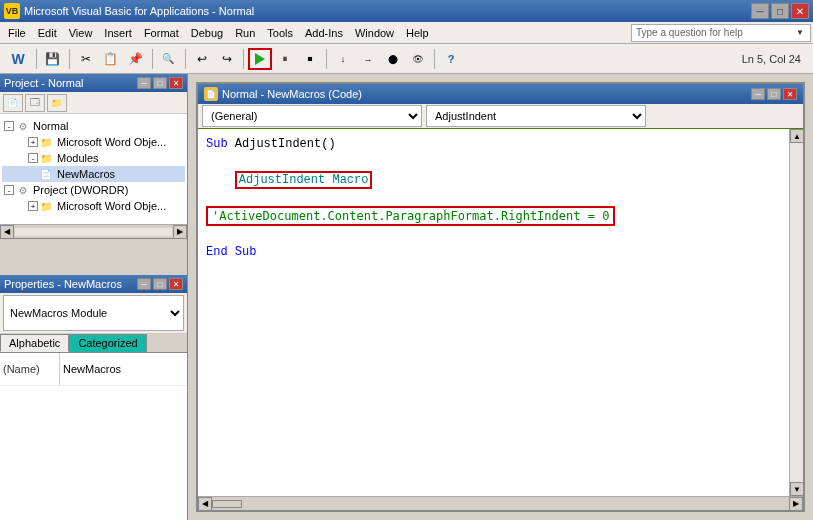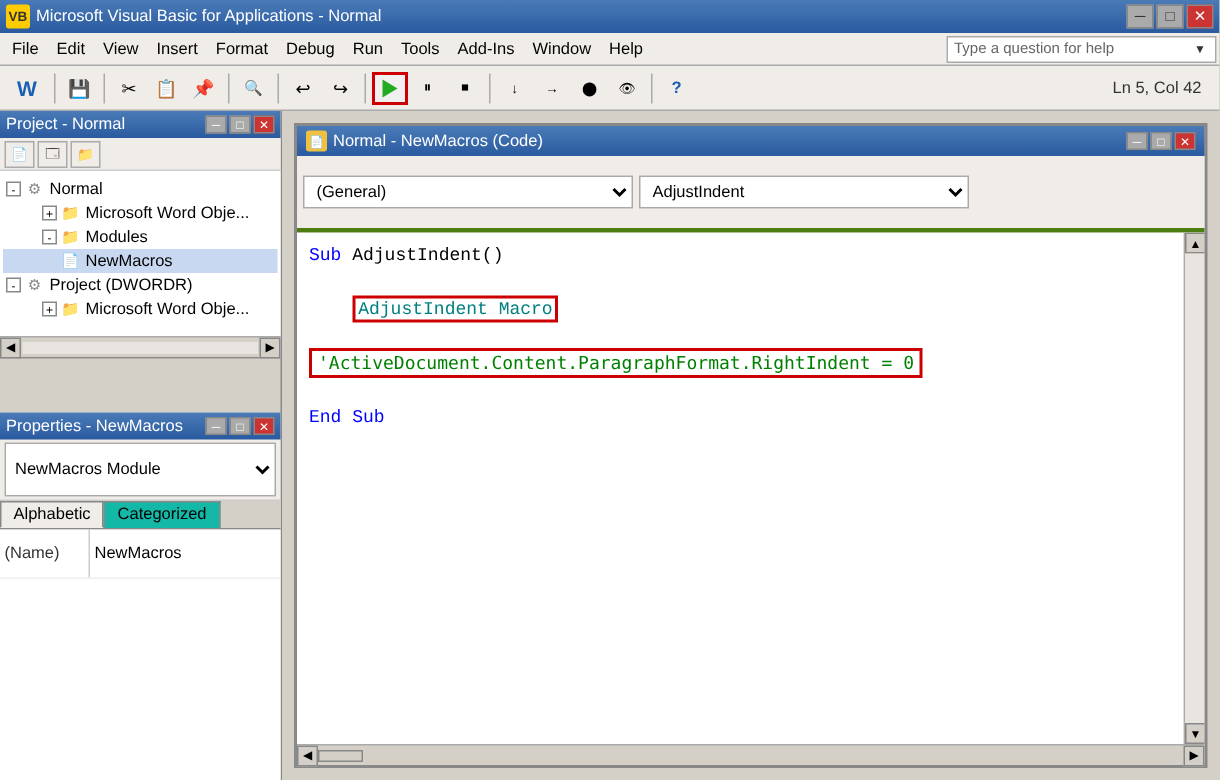--- a/index.html
+++ b/index.html
@@ -313,24 +313,24 @@
       width: 14px; height: 14px;
       background: #f0c040;
       border-radius: 2px;
       margin-right: 4px;
       font-size: 8px;
       display: flex; align-items: center; justify-content: center;
       color: #333;
     }
     .code-toolbar {
       display: flex;
-      padding: 13px 4px;
+      padding: 1px 4px;
       gap: 4px;
       background: #f0ede8;
-      border-bottom: 3px solid #4d7c0f;
+      border-bottom: 1px solid #4d7c0f;
     }
     .code-select {
       height: 22px;
       font-size: 11px;
       border: 1px solid #aaa;
       background: white;
       padding: 0 4px;
     }
     .general-select { width: 220px; }
     .proc-select { width: 220px; }
@@ -453,21 +453,21 @@
   </div>
   <div class="tool-btn" style="font-size:10px;">⏸</div>
   <div class="tool-btn" style="font-size:10px;">⏹</div>
   <div class="tool-sep"></div>
   <div class="tool-btn" style="font-size:9px;">↓</div>
   <div class="tool-btn" style="font-size:9px;">→</div>
   <div class="tool-btn" style="font-size:9px;">⬤</div>
   <div class="tool-btn" style="font-size:9px;">👁</div>
   <div class="tool-sep"></div>
   <div class="tool-btn" style="font-size:11px; font-weight:bold; color:#1a5fb4;">?</div>
-  <div class="status-bar-inline">Ln 5, Col 42</div>
+  <div class="status-bar-inline">Ln 5, Col 24</div>
 </div>
 
 <div class="main-area">
 
   <div class="left-panel">
 
     <div class="project-panel">
       <div class="panel-title-bar">
         <span>Project - Normal</span>
         <div class="panel-title-buttons">

